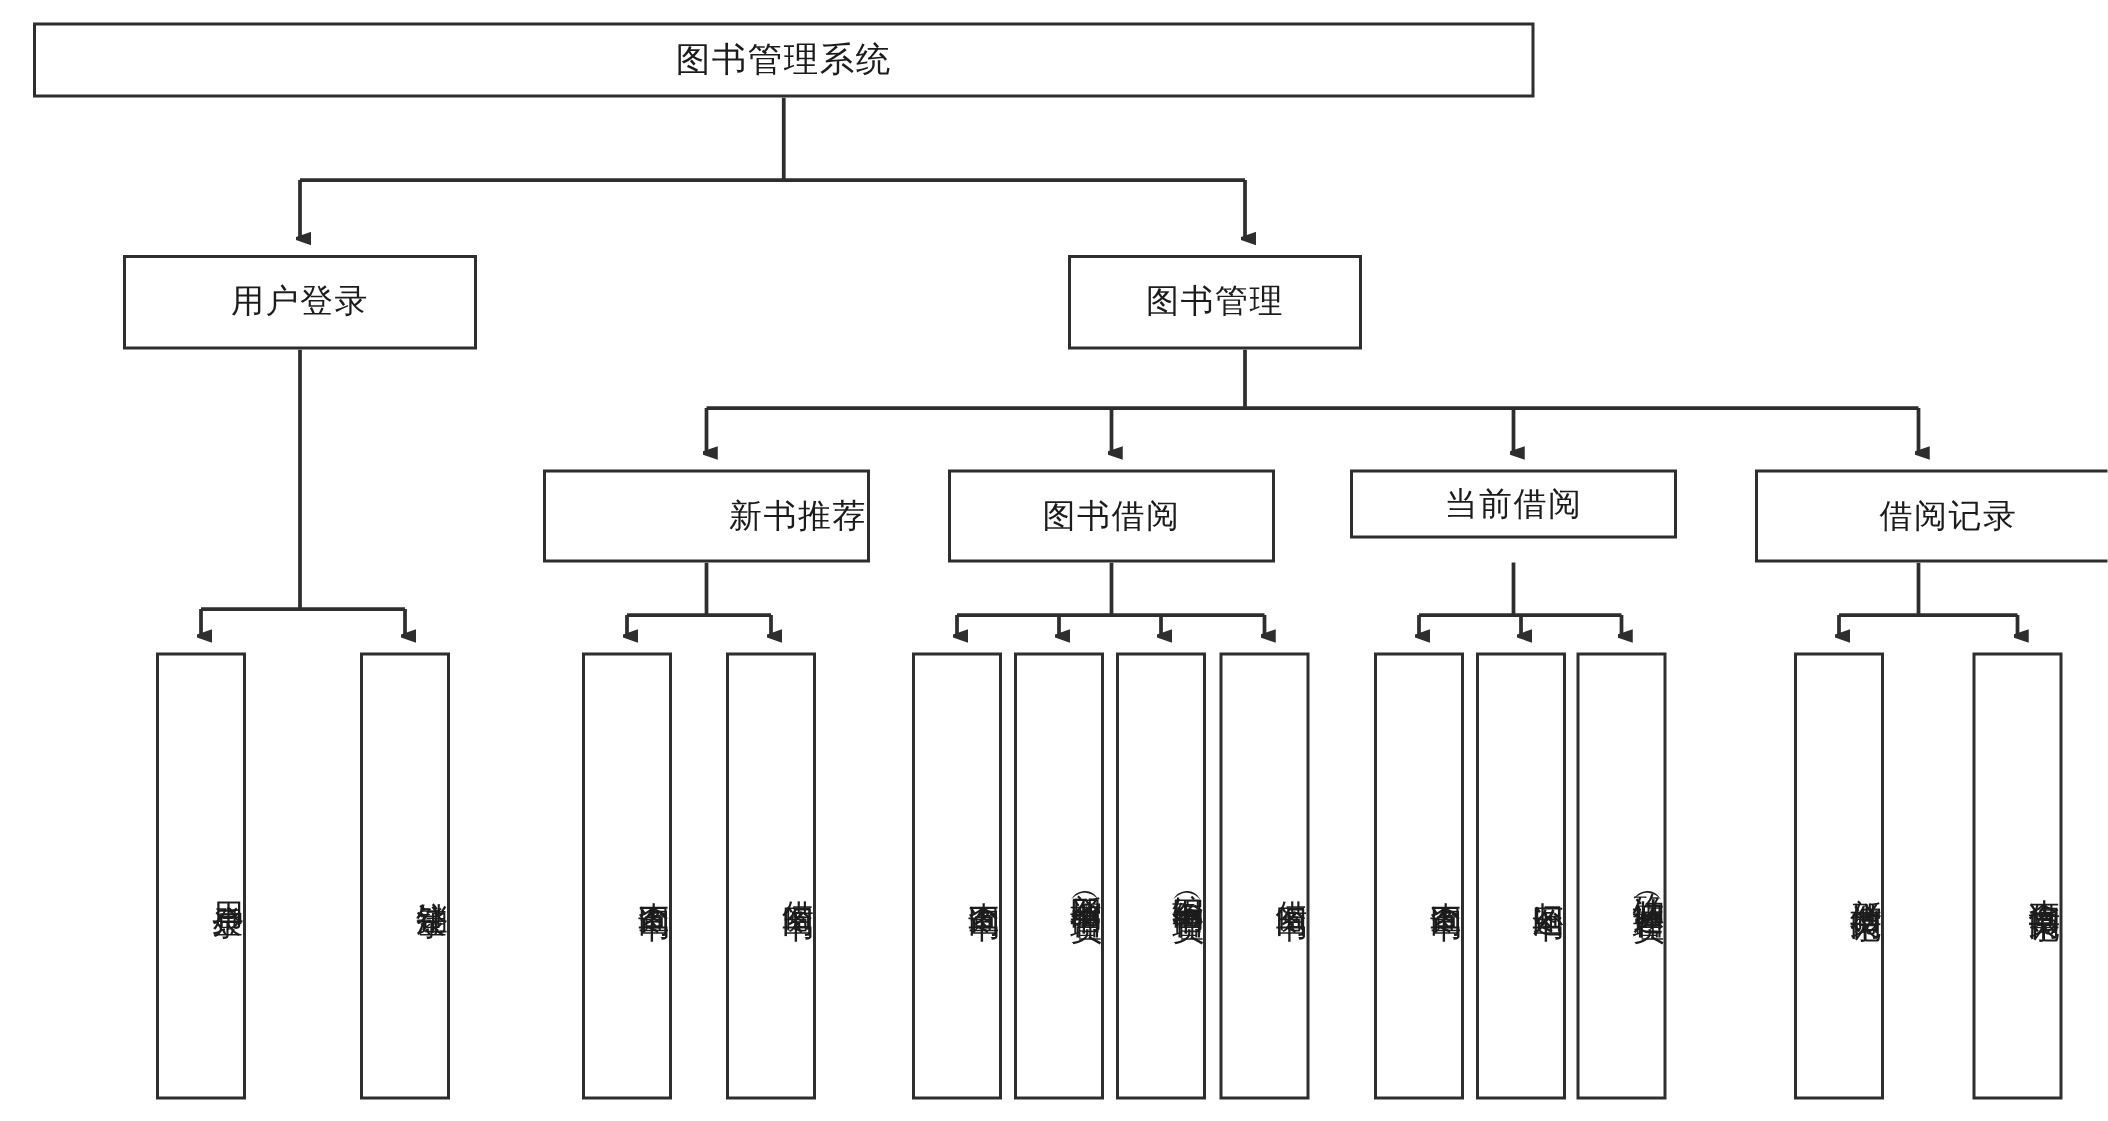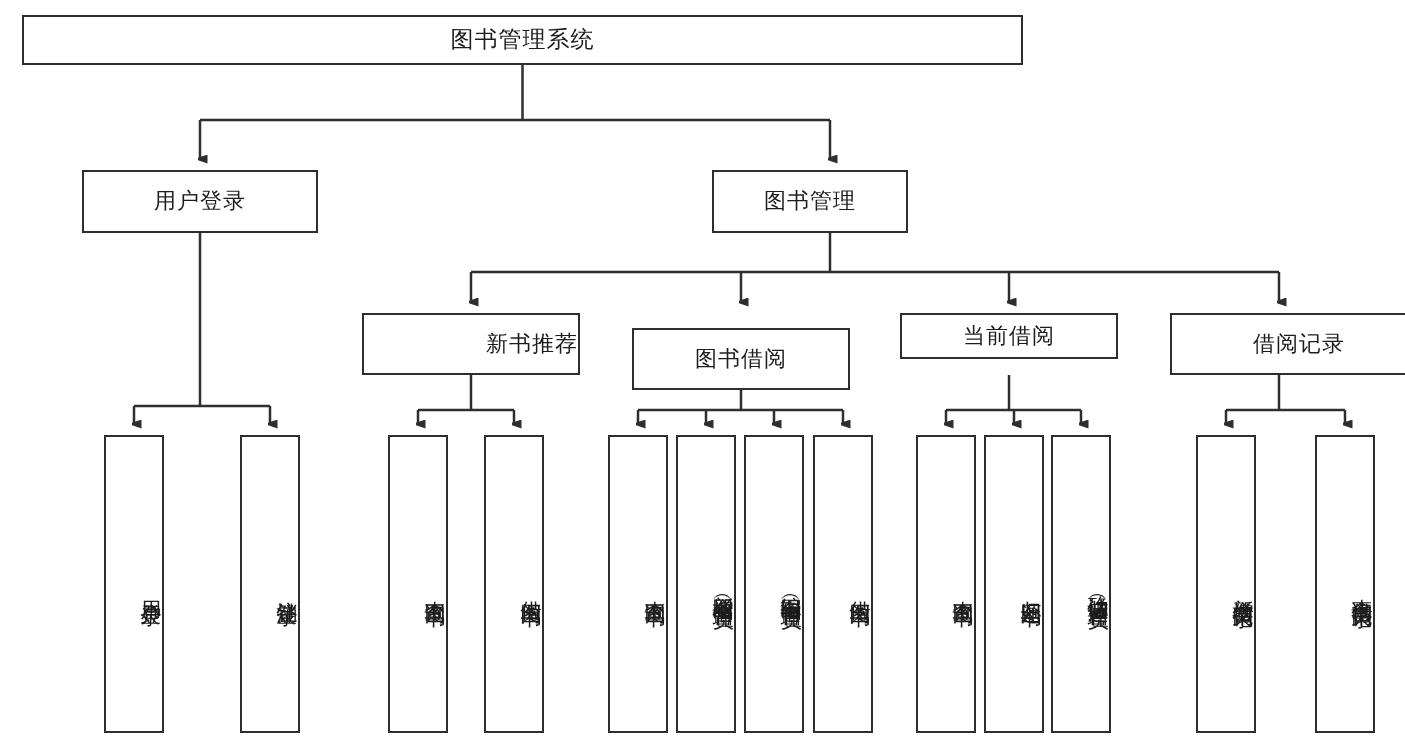--- a/index.html
+++ b/index.html
@@ -121,21 +121,21 @@
       </div>
       <div class="node horiz" style="left: 82px; top: 170px; width: 236px; height: 63px;">
         <span>用户登录</span>
       </div>
       <div class="node horiz" style="left: 712px; top: 170px; width: 196px; height: 63px;">
         <span>图书管理</span>
       </div>
       <div class="node horiz" style="left: 362px; top: 313px; width: 218px; height: 62px; justify-content: flex-end;">
         <span>新书推荐</span>
       </div>
-      <div class="node horiz" style="left: 632px; top: 313px; width: 218px; height: 62px; margin-top: 15px;">
+      <div class="node horiz" style="left: 632px; top: 313px; width: 218px; height: 62px;">
         <span>图书借阅</span>
       </div>
       <div class="node horiz" style="left: 900px; top: 313px; width: 218px; height: 46px;">
         <span>当前借阅</span>
       </div>
       <div class="node horiz" style="left: 1170px; top: 313px; width: 258px; height: 62px;">
         <span>借阅记录</span>
       </div>
       <div class="node vert" style="left: 104px; top: 435px; width: 60px; height: 298px;">
         <span>用户登录</span>

